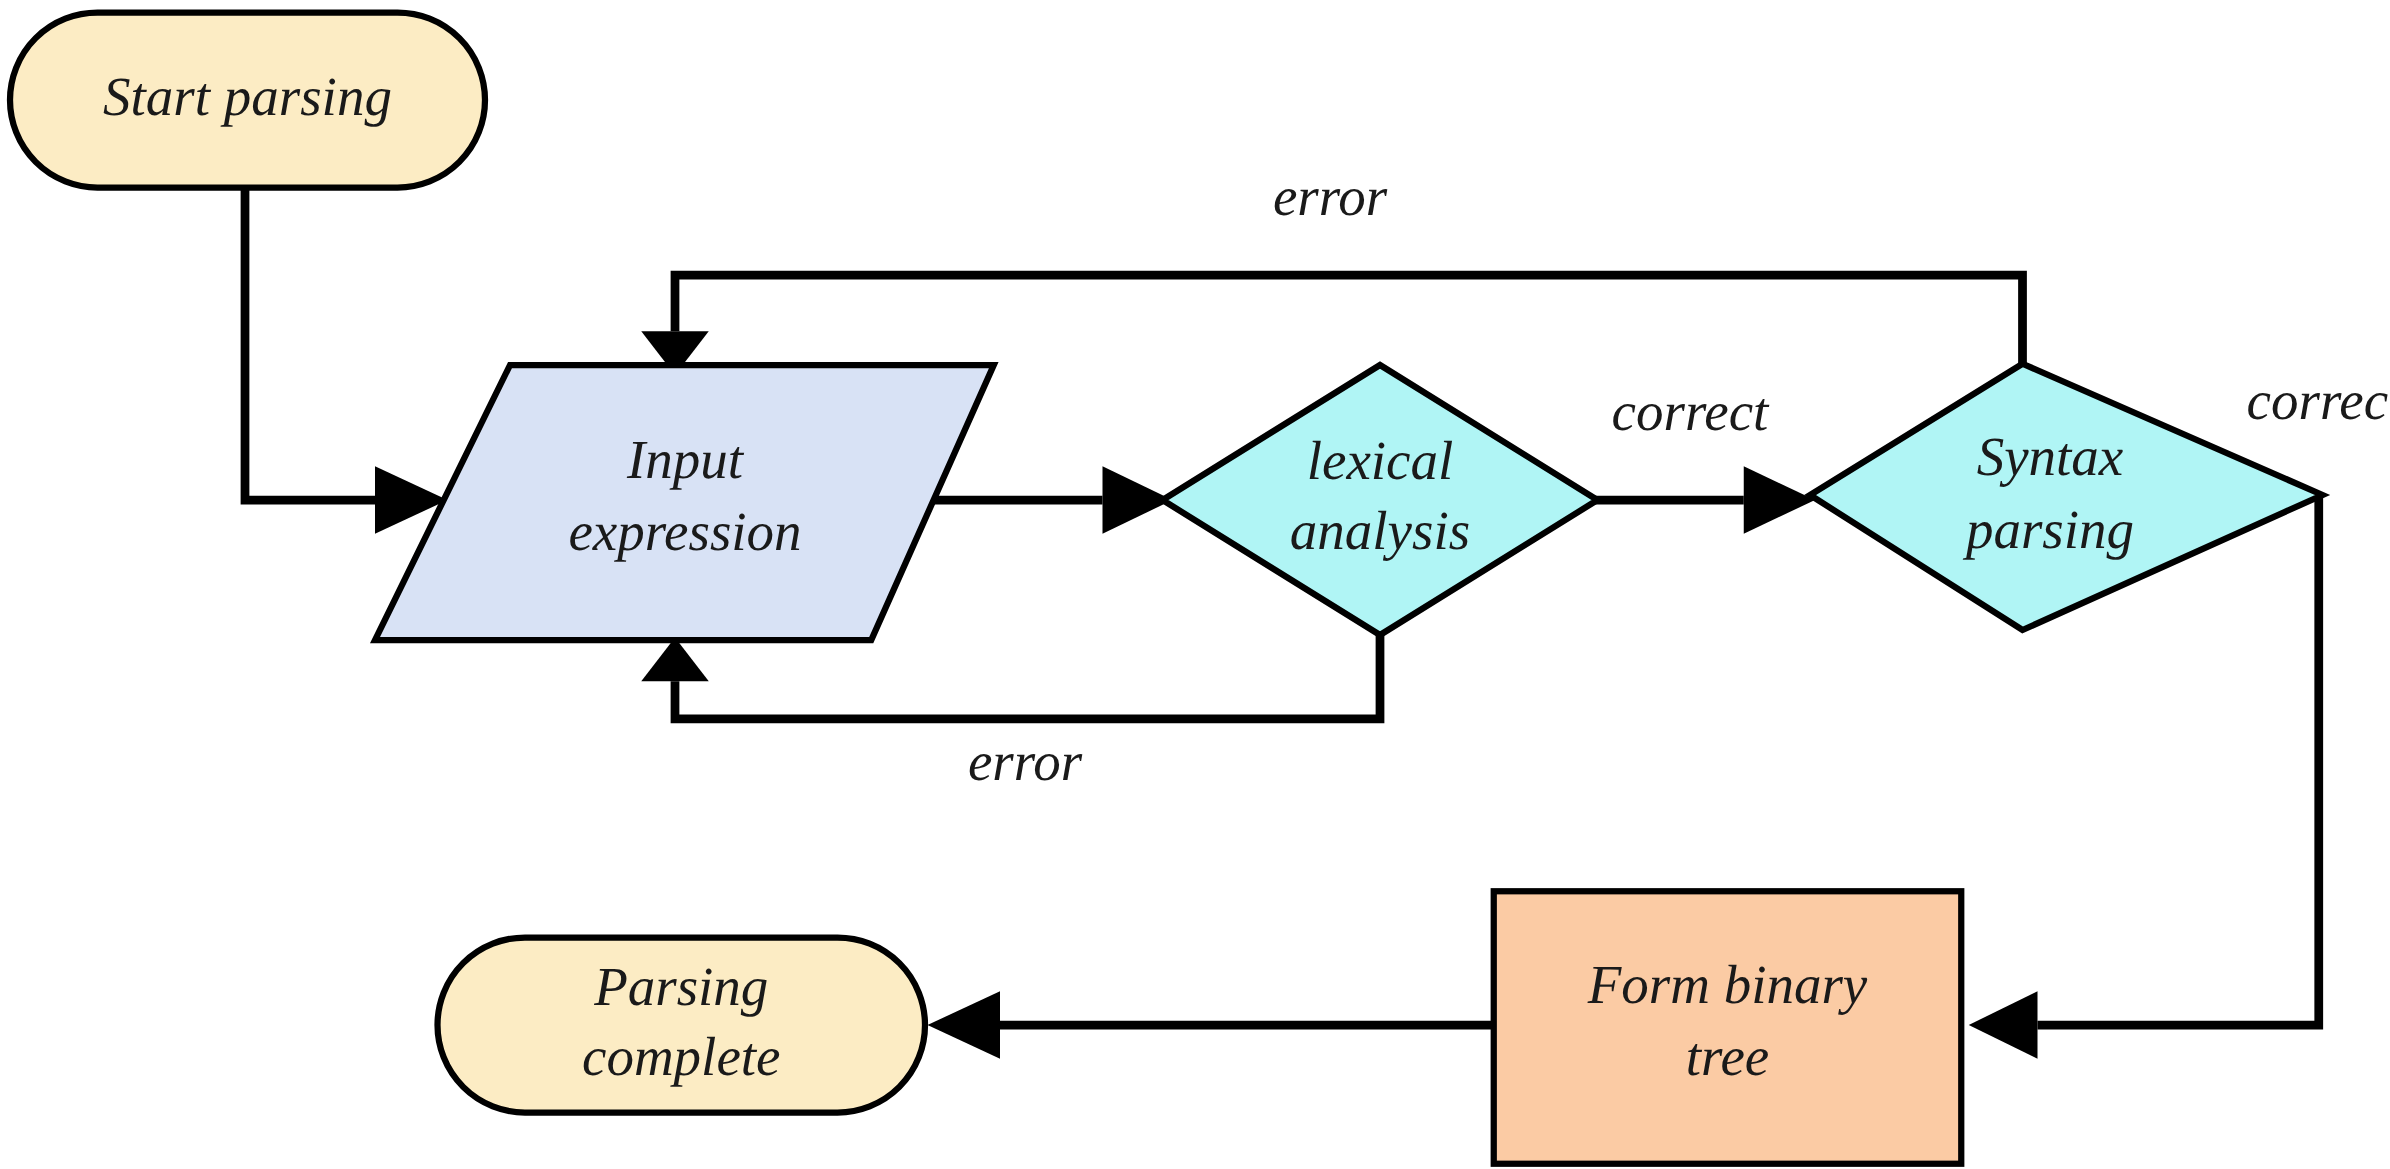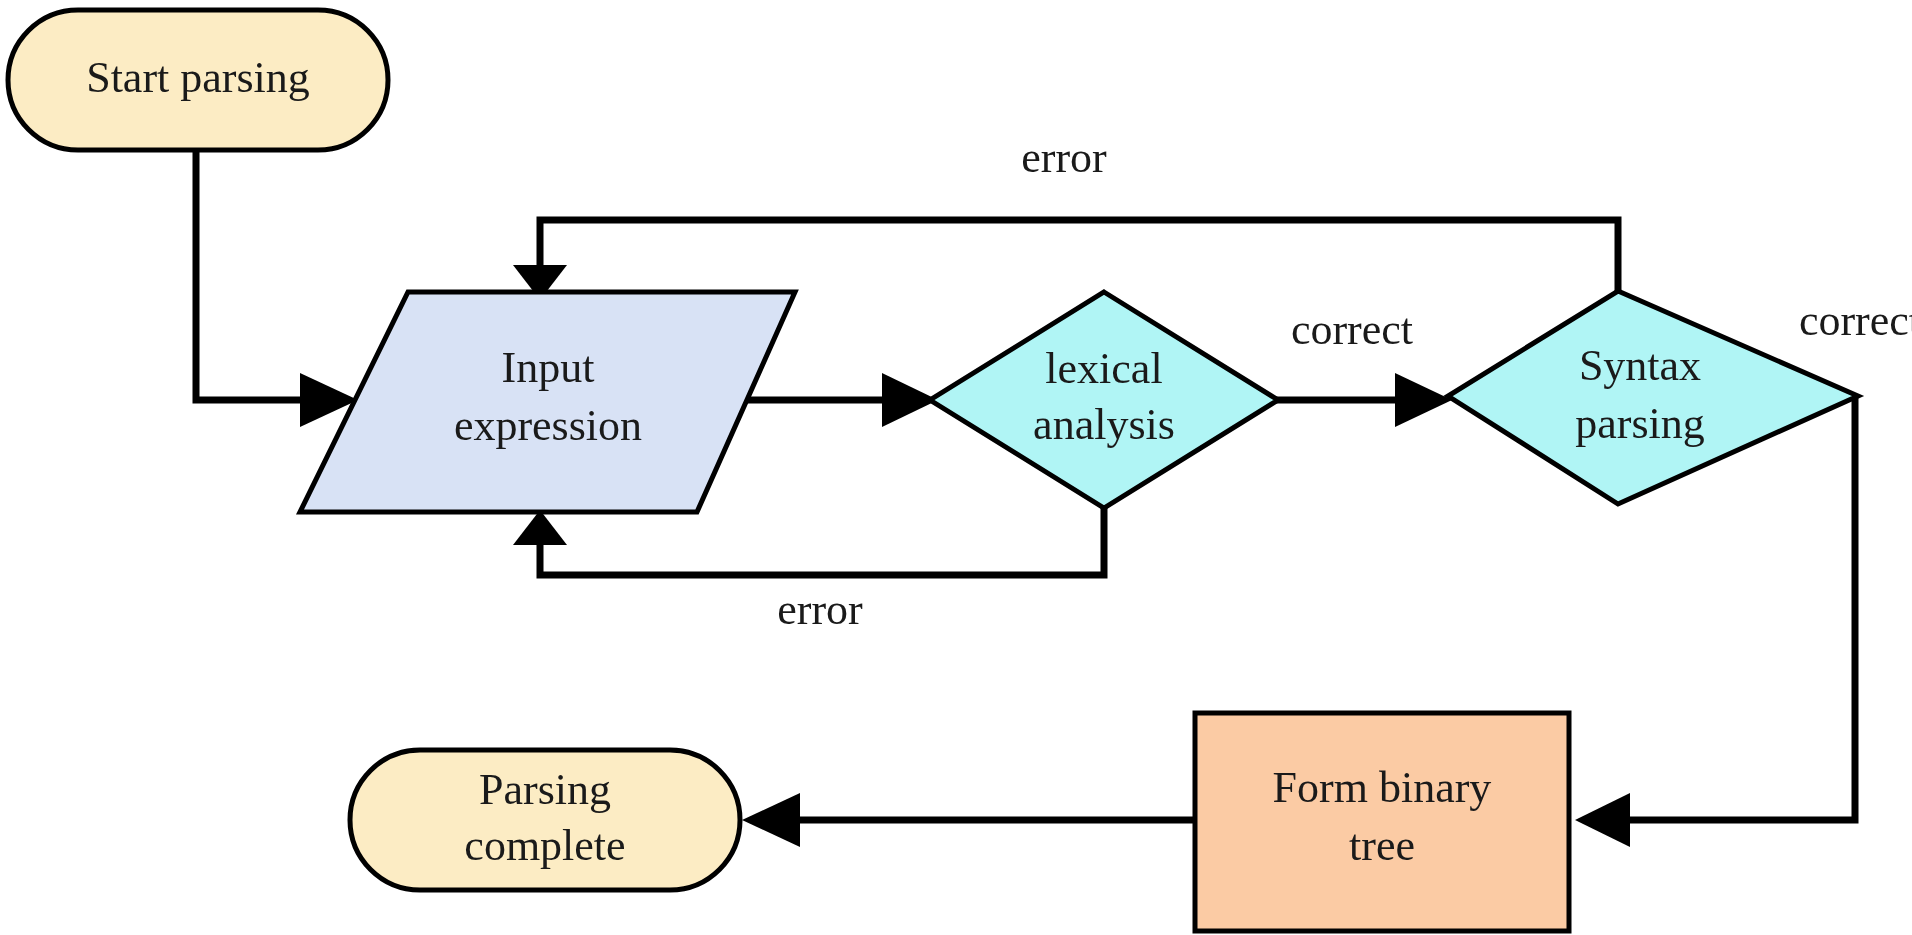--- a/index.html
+++ b/index.html
@@ -11,20 +11,21 @@
     width: 1912px;
     height: 935px;
     overflow: hidden;
     font-family: "Liberation Serif", "DejaVu Serif", serif;
   }
   #flowchart-root {
     position: relative;
     width: 1574px;
     height: 935px;
     background: #ffffff;
+    font-style: italic;
   }
   svg.diagram {
     display: block;
     width: 1912px;
     height: 935px;
   }
   .node-shape {
     stroke: #000000;
     stroke-width: 5;
     stroke-linejoin: miter;

